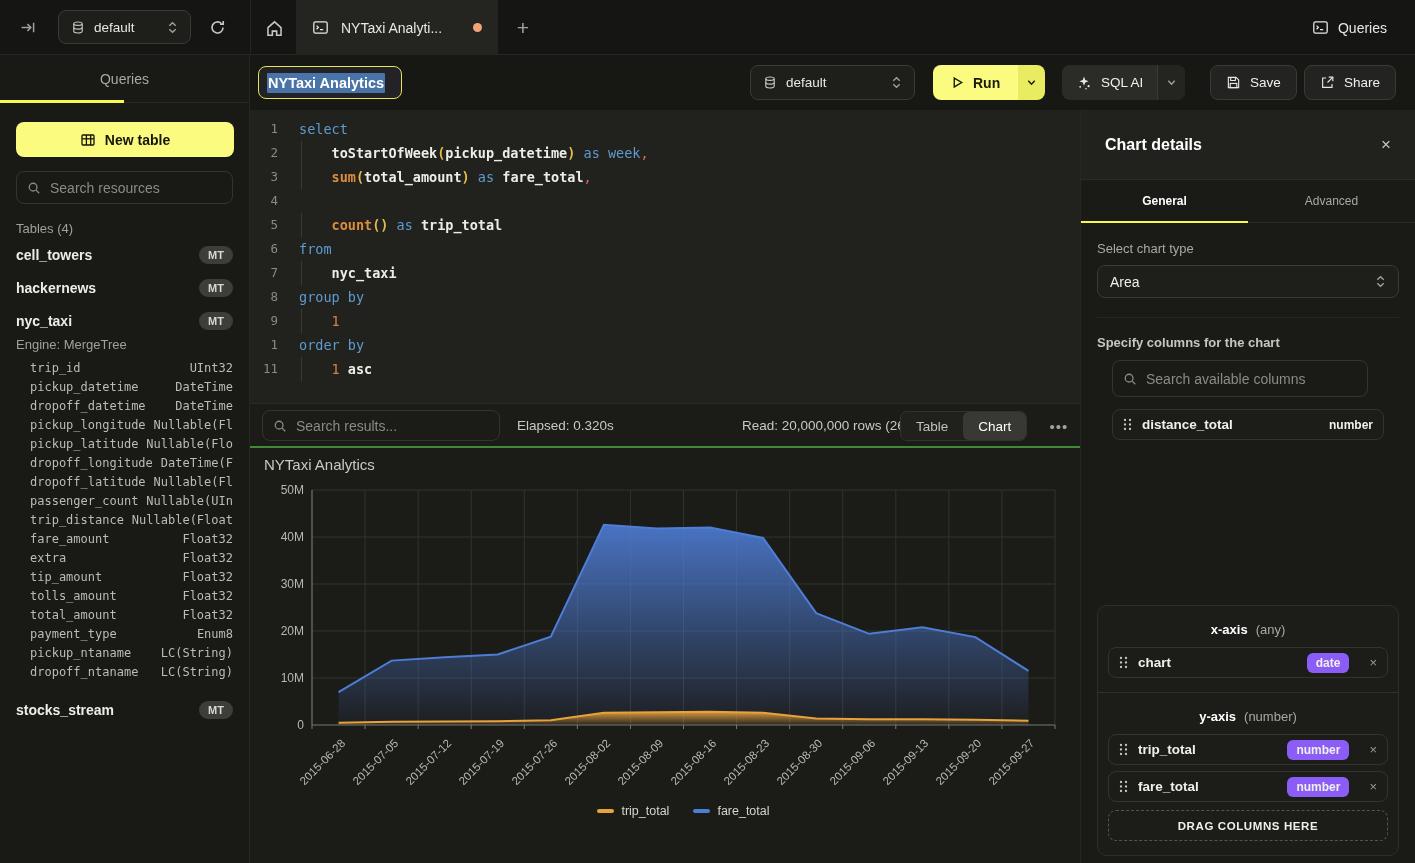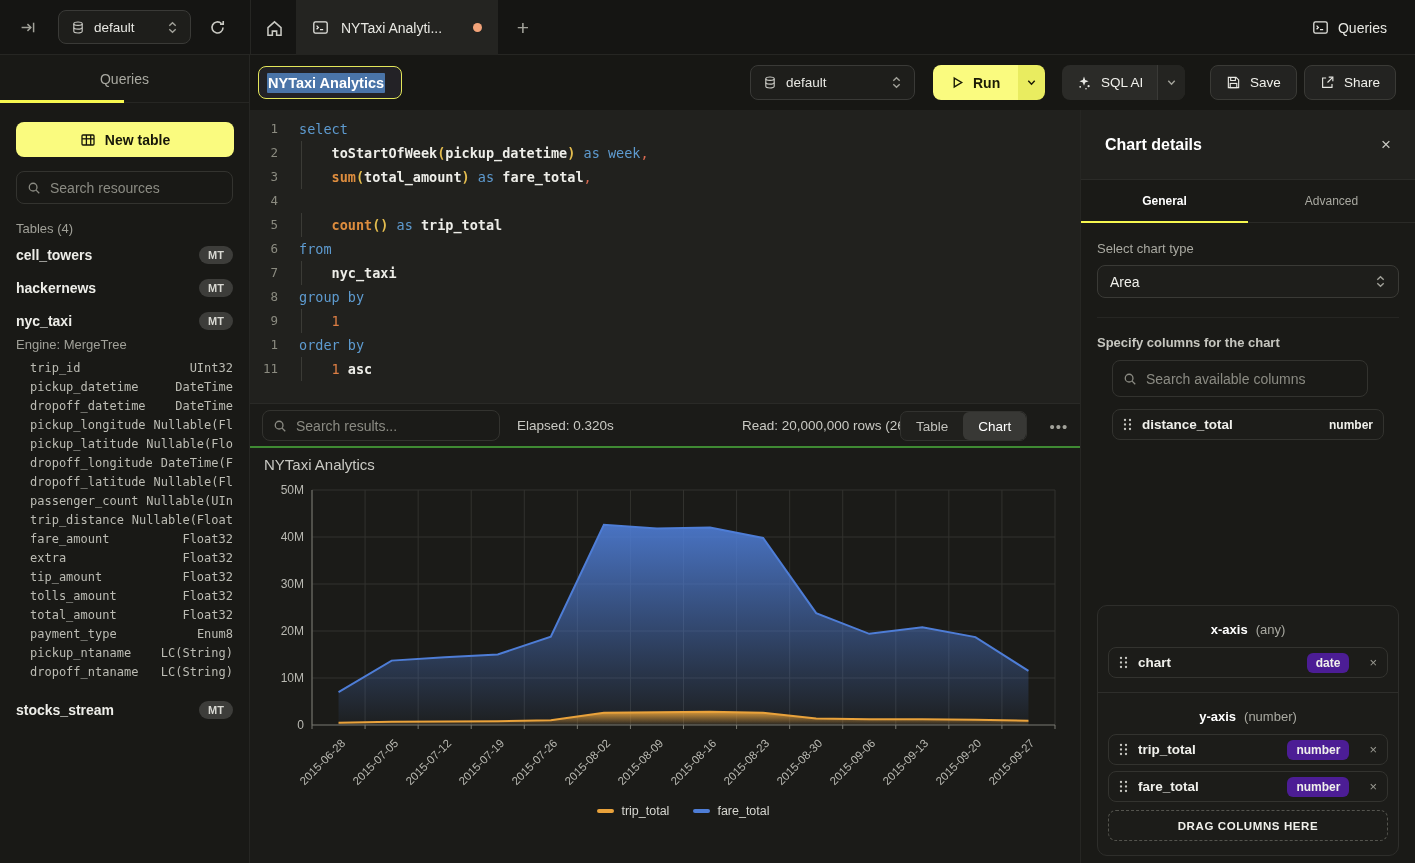--- a/index.html
+++ b/index.html
@@ -84,21 +84,21 @@
   #panel-underline { position:absolute; left:0; bottom:-1px; width:167px; height:2.5px; }
   .p-label { padding:18px 16px 9px; font-size:13px; color:#A9A9A1; }
   #chart-type-select { margin:0 16px; height:33px; display:flex; align-items:center; justify-content:space-between; border:1px solid #3A3A36; border-radius:8px; background:#1E1E1B; padding:0 12px; font-size:14px; color:#F0F0EB; cursor:pointer; }
   #panel-div1 { margin:19px 16px 0; border-top:1px solid #262623; }
   .p-label2 { padding:17px 16px 10px; font-size:13px; font-weight:bold; color:#C6C6BF; }
   #col-search { margin:0 31px 0; width:256px; height:37px; border-radius:8px; }
   .col-item { display:flex; align-items:center; height:31px; border:1px solid #33332F; border-radius:8px; padding:0 10px; gap:10px; background:#1C1C19; cursor:grab; }
   #available-list { margin:12px 31px 0; display:flex; flex-direction:column; gap:8px; }
   .col-item .nm { font-size:13.5px; font-weight:bold; color:#F0F0EB; flex:1; }
   .col-item .plainbadge { font-size:12px; font-weight:bold; color:#F0F0EB; }
-  .pill { background:#4c1d95; border-radius:6px; padding:3px 9px; font-size:12px; font-weight:bold; color:#F0F0EB; }
+  .pill { background:#8b5cf6; border-radius:6px; padding:3px 9px; font-size:12px; font-weight:bold; color:#F0F0EB; }
   .col-item .x { color:#9A9A92; font-size:13px; margin-left:10px; cursor:pointer; }
   #axes-box { position:absolute; left:16px; top:495px; width:302px; border:1px solid #2E2E2B; border-radius:10px; background:#1C1C19; }
   .axes-sec { padding:10px 10px 14px; }
   .axes-sec + .axes-sec { border-top:1px solid #2E2E2B; }
   .axes-title { text-align:center; padding:6px 0 10px; font-size:13px; color:#A9A9A1; }
   .axes-title b { color:#FFFFFF; font-size:13px; margin-right:8px; }
   .axes-items { display:flex; flex-direction:column; gap:6px; }
   #dropzone { margin-top:8px; height:31px; border:1.5px dashed #54544E; border-radius:8px; display:flex; align-items:center; justify-content:center; font-size:11.5px; font-weight:bold; letter-spacing:.6px; color:#F0F0EB; }
   svg.ic { display:block; }
 </style>

